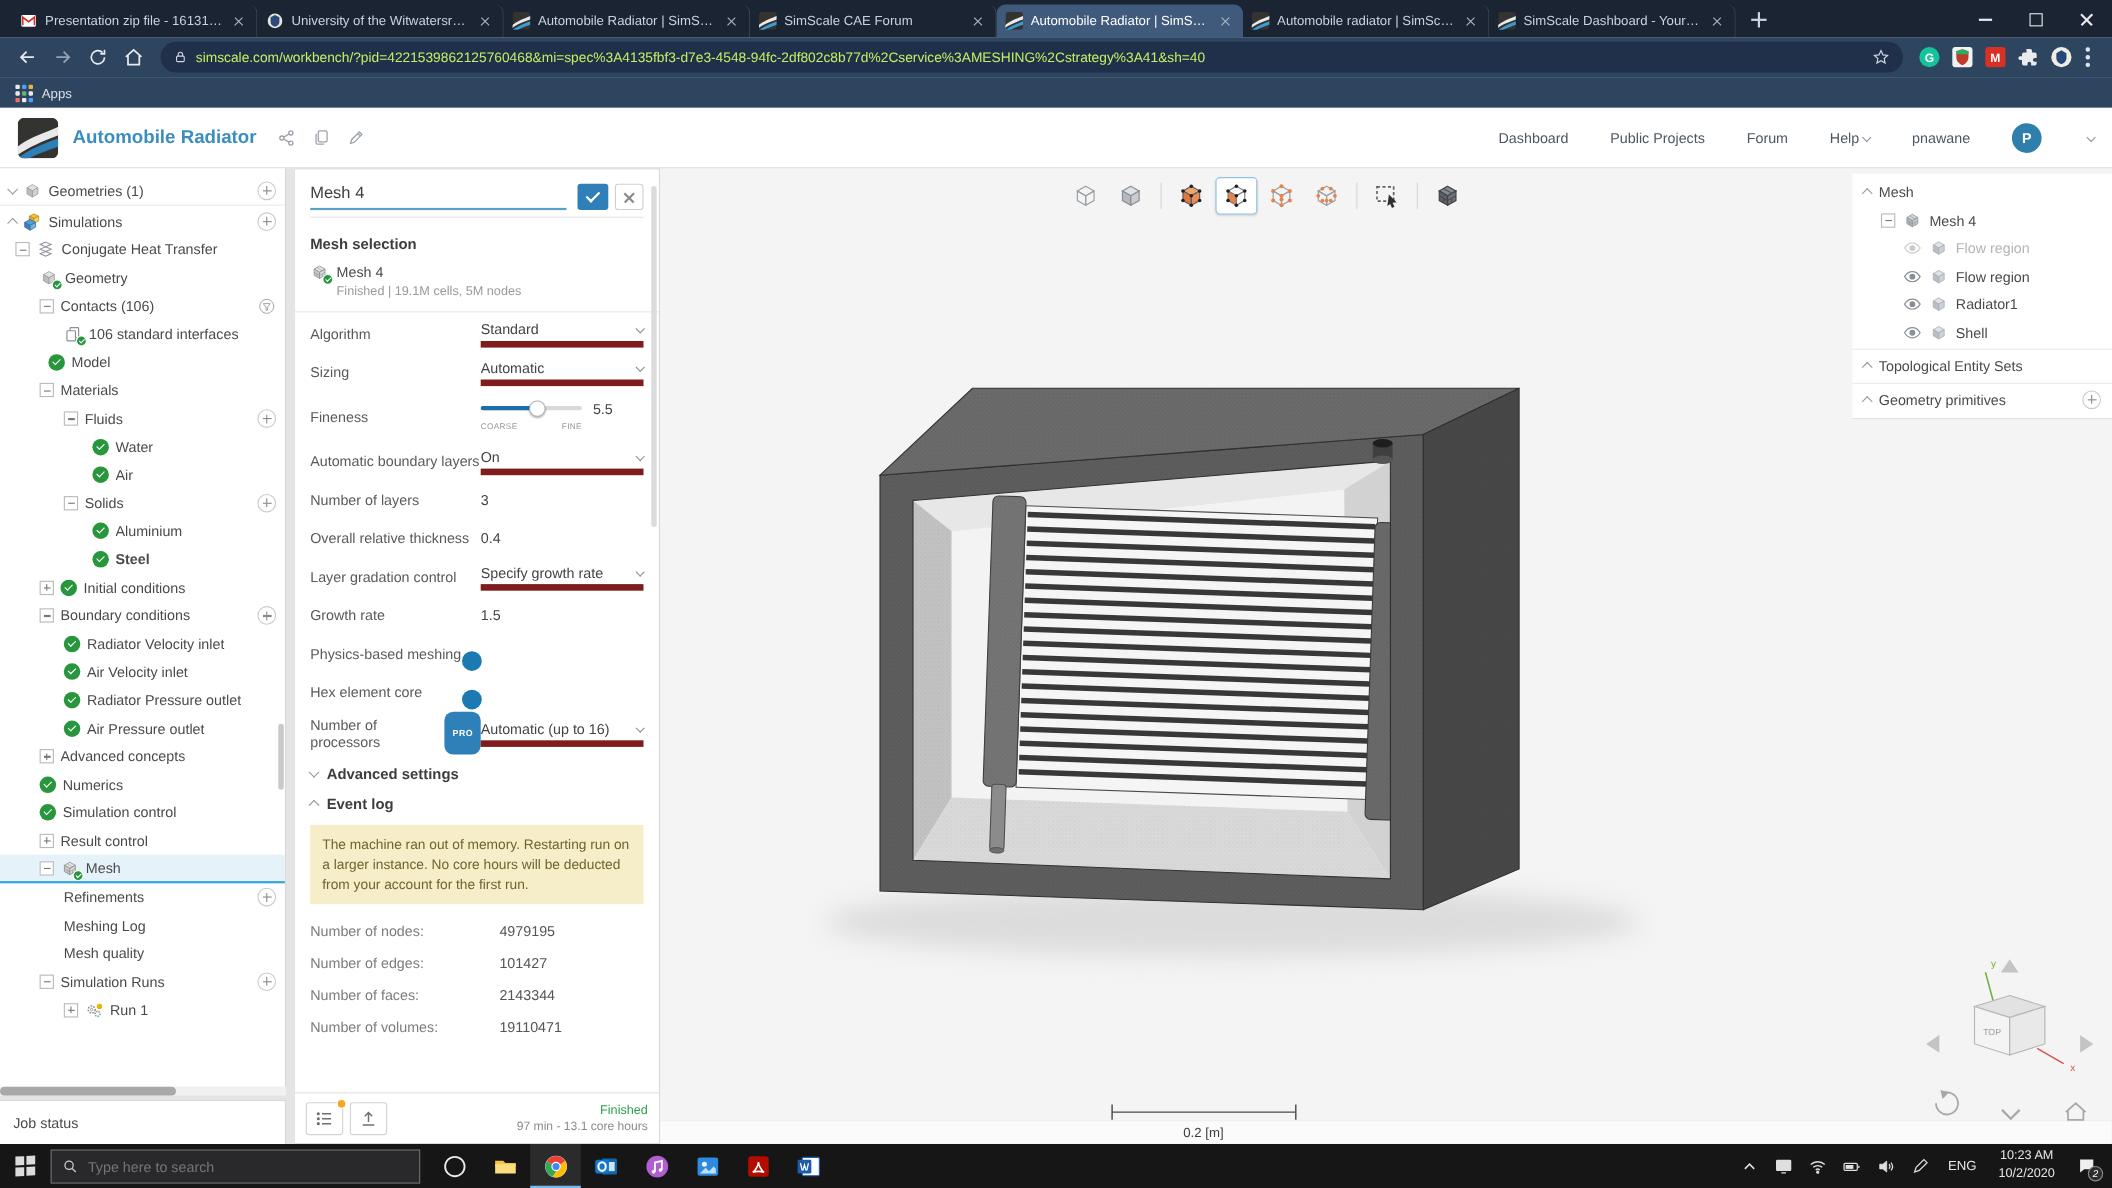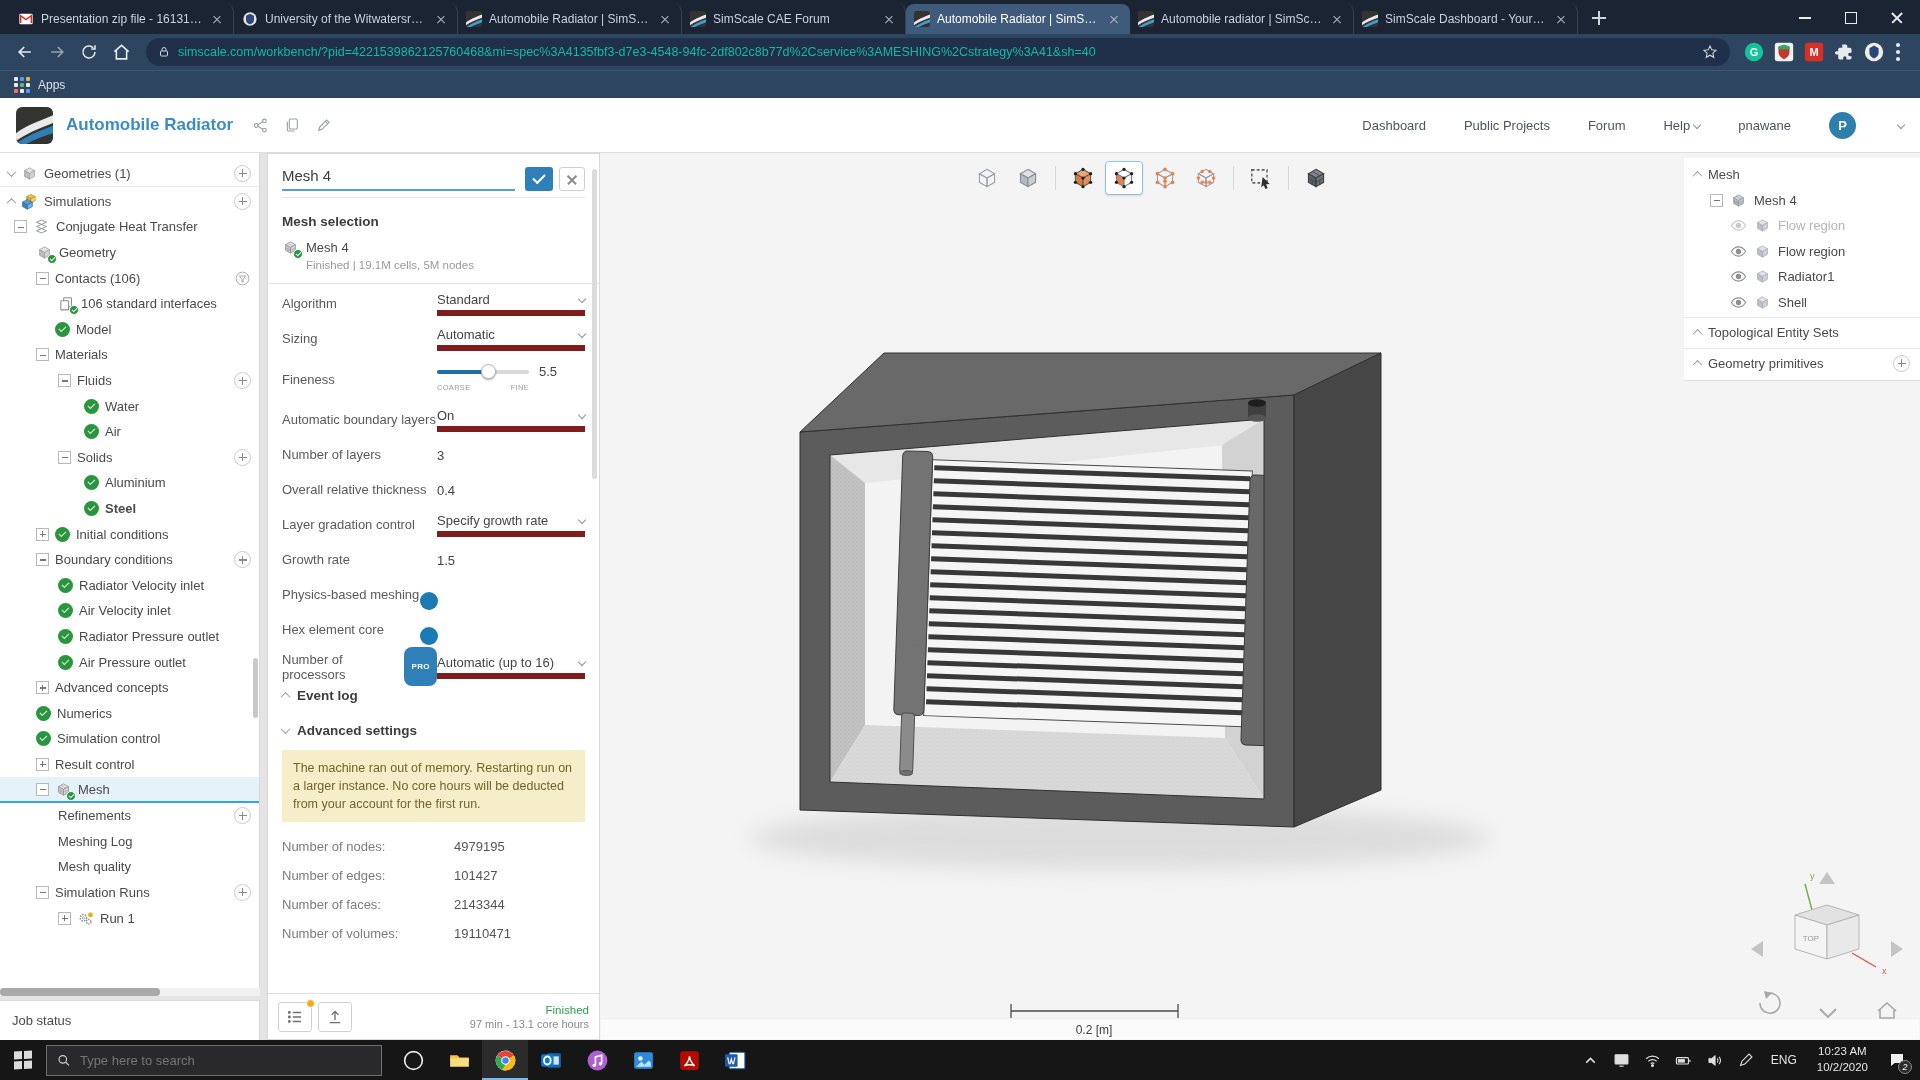--- a/index.html
+++ b/index.html
@@ -21,21 +21,21 @@
   #newtab::after{left:12.2px;top:6px;width:1.6px;height:14px}
   #winctl{margin-left:auto;display:flex;height:34px}
   .wbtn{width:46px;height:34px;position:relative;cursor:pointer}
   .wbtn.min::before{content:"";position:absolute;left:17px;top:17px;width:12px;height:1.5px;background:#e8eaed}
   .wbtn.max::before{content:"";position:absolute;left:17px;top:12px;width:10px;height:10px;border:1.4px solid #e8eaed}
   .wbtn.cls::before,.wbtn.cls::after{content:"";position:absolute;left:16px;top:16.5px;width:14px;height:1.5px;background:#e8eaed}
   .wbtn.cls::before{transform:rotate(45deg)}.wbtn.cls::after{transform:rotate(-45deg)}
   #navbar{height:36px;background:#2e4560;display:flex;align-items:center;padding:0 10px;gap:2px}
   .nico{width:30px;height:30px;display:flex;align-items:center;justify-content:center;border-radius:50%;cursor:pointer;flex:none}
   #addr{flex:1;height:28px;background:#20304a;border-radius:14px;display:flex;align-items:center;padding:0 12px;margin:0 8px;gap:8px;min-width:0}
-  #urltext{color:#14b8a6;font-size:12.5px;white-space:nowrap;overflow:hidden;text-overflow:ellipsis;flex:1}
+  #urltext{color:#bef264;font-size:12.5px;white-space:nowrap;overflow:hidden;text-overflow:ellipsis;flex:1}
   .ext{width:28px;height:28px;display:flex;align-items:center;justify-content:center;flex:none;cursor:pointer}
   #menu3{width:4px;height:18px;display:flex;flex-direction:column;justify-content:space-between;margin:0 10px 0 6px;cursor:pointer}
   #menu3 i{width:3.6px;height:3.6px;border-radius:50%;background:#dfe5ec}
   #bookmarks{height:28px;background:#2e4560;border-top:1px solid rgba(255,255,255,.09);display:flex;align-items:center;padding:0 14px;gap:8px}
   #appsgrid{display:grid;grid-template-columns:repeat(3,4px);grid-gap:2px;cursor:pointer}
   #appsgrid i{width:4px;height:4px;border-radius:1px}
   #bookmarks span{color:#d9e0e9;font-size:12px;cursor:pointer}
   
   #appheader{height:55px;background:#fff;border-bottom:1px solid #dedede;display:flex;align-items:center;padding:0 16px;position:relative}
   #logo{width:37px;height:37px;border-radius:6px;overflow:hidden;flex:none}
@@ -429,21 +429,21 @@
           <span class="tico">
             <svg viewBox="0 0 24 24" fill="none" stroke="#8a8f94" stroke-width="1.5">
               <rect x="8" y="4" width="11" height="13" rx="1"></rect>
               <rect x="4" y="8" width="11" height="13" rx="1" fill="#fff"></rect>
             </svg>
             <span class="mini-ck"></span>
           </span>
           <span class="lbl">106 standard interfaces</span>
           <span class="sp"></span>
         </div>
-        <div class="tree-row" style="padding-left: 55px;">
+        <div class="tree-row" style="padding-left: 44px;">
           <span class="ck"></span>
           <span class="lbl">Model</span>
           <span class="sp"></span>
         </div>
         <div class="tree-row" style="padding-left: 36px;">
           <span class="ebox"></span>
           <span class="lbl">Materials</span>
           <span class="sp"></span>
         </div>
         <div class="tree-row" style="padding-left: 58px;">
@@ -703,27 +703,27 @@
             <span class="pro">PRO</span>
           </span>
           <span class="f-ctl">
             <span class="selbox">
               <span class="v">Automatic (up to 16)</span>
               <span class="chev"></span>
             </span>
           </span>
         </div>
       </div>
+    <div class="acc-row">
+        <span class="chv d"></span>
+        <span>Advanced settings</span>
+      </div>
     <div class="acc-row" style="padding-top:2px">
         <span class="chv u"></span>
         <span>Event log</span>
-      </div>
-    <div class="acc-row">
-        <span class="chv d"></span>
-        <span>Advanced settings</span>
       </div>
     <div id="warnbox">The machine ran out of memory. Restarting run on a larger instance. No core hours will be deducted from your account for the first run.</div>
     <div id="stats">
         <div class="st-row">
           <span class="sl">Number of nodes:</span>
           <span class="sv">4979195</span>
         </div>
         <div class="st-row">
           <span class="sl">Number of edges:</span>
           <span class="sv">101427</span>

